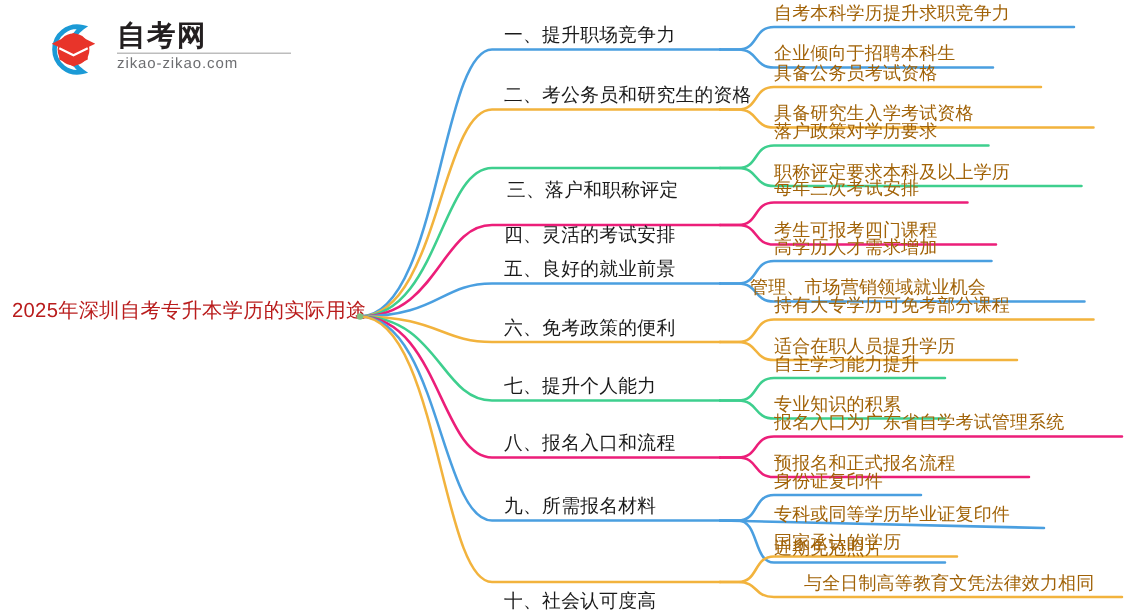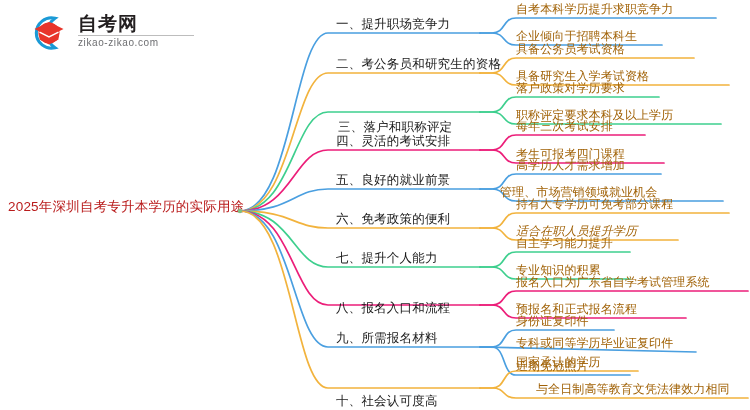--- a/index.html
+++ b/index.html
@@ -164,33 +164,33 @@
   <div id="labels">
       <div class="branch-label" style="left: 336px; top: 24px;">一、提升职场竞争力</div>
       <div class="leaf-label" style="left: 516px; top: 9px;">自考本科学历提升求职竞争力</div>
       <div class="leaf-label" style="left: 516px; top: 36px;">企业倾向于招聘本科生</div>
       <div class="branch-label" style="left: 336px; top: 64px;">二、考公务员和研究生的资格</div>
       <div class="leaf-label" style="left: 516px; top: 49px;">具备公务员考试资格</div>
       <div class="leaf-label" style="left: 516px; top: 76px;">具备研究生入学考试资格</div>
       <div class="branch-label" style="left: 338px; top: 103px; margin-top: 24px;">三、落户和职称评定</div>
       <div class="leaf-label" style="left: 516px; top: 88px;">落户政策对学历要求</div>
       <div class="leaf-label" style="left: 516px; top: 115px;">职称评定要求本科及以上学历</div>
-      <div class="branch-label" style="left: 336px; top: 141px;">四、灵活的考试安排</div>
+      <div class="branch-label" style="left: 336px; top: 157px;">四、灵活的考试安排</div>
       <div class="leaf-label" style="left: 516px; top: 126px;">每年三次考试安排</div>
       <div class="leaf-label" style="left: 516px; top: 154px;">考生可报考四门课程</div>
       <div class="branch-label" style="left: 336px; top: 180px;">五、良好的就业前景</div>
       <div class="leaf-label" style="left: 516px; top: 165px;">高学历人才需求增加</div>
       <div class="leaf-label" style="left: 500px; top: 192px;">管理、市场营销领域就业机会</div>
       <div class="branch-label" style="left: 336px; top: 219px;">六、免考政策的便利</div>
       <div class="leaf-label" style="left: 516px; top: 204px;">持有大专学历可免考部分课程</div>
-      <div class="leaf-label" style="left: 516px; top: 231px; font-style: italic;">适合在职人员提升学历</div>
+      <div class="leaf-label" style="left: 516px; top: 231px;">适合在职人员提升学历</div>
       <div class="branch-label" style="left: 336px; top: 258px;">七、提升个人能力</div>
       <div class="leaf-label" style="left: 516px; top: 243px;">自主学习能力提升</div>
       <div class="leaf-label" style="left: 516px; top: 270px;">专业知识的积累</div>
-      <div class="branch-label" style="left: 336px; top: 308px;">八、报名入口和流程</div>
+      <div class="branch-label" style="left: 336px; top: 296px;">八、报名入口和流程</div>
       <div class="leaf-label" style="left: 516px; top: 282px; text-align: right;">报名入口为广东省自学考试管理系统</div>
       <div class="leaf-label" style="left: 516px; top: 309px;">预报名和正式报名流程</div>
       <div class="branch-label" style="left: 336px; top: 338px;">九、所需报名材料</div>
       <div class="leaf-label" style="left: 516px; top: 321px;">身份证复印件</div>
       <div class="leaf-label" style="left: 516px; top: 343px;">专科或同等学历毕业证复印件</div>
       <div class="leaf-label" style="left: 516px; top: 366px;">近期免冠照片</div>
       <div class="branch-label" style="left: 336px; top: 401px;">十、社会认可度高</div>
       <div class="leaf-label" style="left: 516px; top: 362px;">国家承认的学历</div>
       <div class="leaf-label" style="left: 536px; top: 389px;">与全日制高等教育文凭法律效力相同</div>
     </div>

